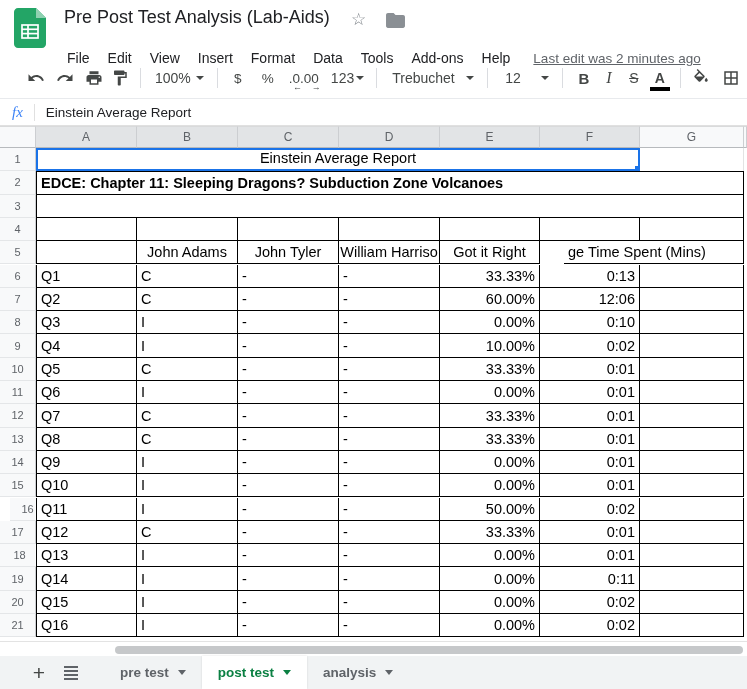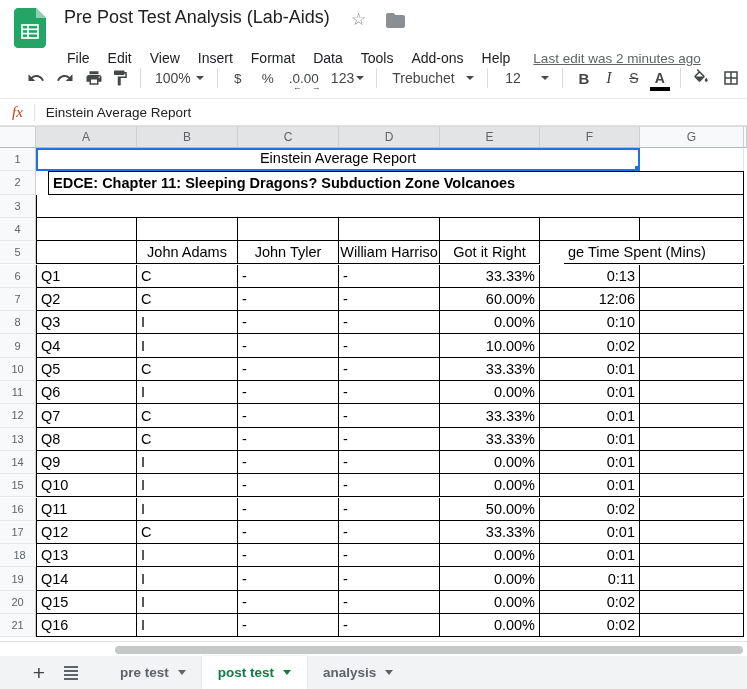--- a/index.html
+++ b/index.html
@@ -24,21 +24,21 @@
   .dec{position:relative;font-size:13.5px;color:#444746;}
   .dec .arr{position:absolute;font-size:9px;bottom:-6px;right:-2px;color:#444746;}
   .bB{font-weight:bold;font-size:15px;}
   .bI{font-style:italic;font-family:"Liberation Serif",serif;font-size:16px;}
   .bS{font-size:14px;text-decoration:line-through;}
   .bA{position:relative;font-size:14px;font-weight:bold;}
   .bA .bar{position:absolute;left:-2px;right:-2px;bottom:-5px;height:4px;background:#000;}
   .sliver{width:7px;height:18px;overflow:hidden;display:flex;flex-direction:column;justify-content:space-between;}
   
   .fbar{position:absolute;left:0;top:99px;width:747px;height:27px;border-bottom:1px solid #e0e0e0;box-sizing:border-box;display:flex;align-items:center;}
-  .fx{font-family:"Liberation Serif",serif;font-style:italic;font-size:15px;color:#c2410c;margin-left:12px;}
+  .fx{font-family:"Liberation Serif",serif;font-style:italic;font-size:15px;color:#3b82f6;margin-left:12px;}
   .fbar .sep{width:1px;height:17px;background:#e0e0e0;margin-left:11px;}
   .fval{margin-left:11px;font-size:13.5px;color:#202124;}
   
   #grid{position:absolute;left:0;top:126px;width:747px;height:515px;overflow:hidden;background:#fff;}
   .colhead,.rowhead,.c{position:absolute;box-sizing:border-box;}
   .colhead{height:22px;top:0;background:#f8f9fa;border-right:1px solid #ccced1;border-bottom:1px solid #b7babd;border-top:1px solid #d9dadb;
            font-size:12px;color:#5f6368;display:flex;align-items:center;justify-content:center;}
   .colhead.sel{background:#e2e4e6;}
   .rowhead{left:0;width:36px;background:#f8f9fa;border-right:1px solid #ccced1;border-bottom:1px solid #e4e6e8;
            font-size:11px;color:#5f6368;display:flex;align-items:center;justify-content:center;}
@@ -198,29 +198,29 @@
       <div class="rowhead" style="left: 0px; top: 138.5px; width: 36px; height: 23.3px;">6</div>
       <div class="rowhead" style="left: 0px; top: 161.8px; width: 36px; height: 23.3px;">7</div>
       <div class="rowhead" style="left: 0px; top: 185.1px; width: 36px; height: 23.3px;">8</div>
       <div class="rowhead" style="left: 0px; top: 208.4px; width: 36px; height: 23.3px;">9</div>
       <div class="rowhead" style="left: 0px; top: 231.7px; width: 36px; height: 23.3px;">10</div>
       <div class="rowhead" style="left: 0px; top: 255px; width: 36px; height: 23.3px;">11</div>
       <div class="rowhead" style="left: 0px; top: 278.3px; width: 36px; height: 23.3px;">12</div>
       <div class="rowhead" style="left: 0px; top: 301.6px; width: 36px; height: 23.3px;">13</div>
       <div class="rowhead" style="left: 0px; top: 324.9px; width: 36px; height: 23.3px;">14</div>
       <div class="rowhead" style="left: 0px; top: 348.2px; width: 36px; height: 23.3px;">15</div>
-      <div class="rowhead" style="left: 0px; top: 371.5px; width: 36px; height: 23.3px;">16</div>
+      <div class="rowhead" style="left: 10px; top: 371.5px; width: 36px; height: 23.3px;">16</div>
       <div class="rowhead" style="left: 0px; top: 394.8px; width: 36px; height: 23.3px;">17</div>
       <div class="rowhead" style="left: 0px; top: 418.1px; width: 40px; height: 23.3px;">18</div>
       <div class="rowhead" style="left: 0px; top: 441.4px; width: 36px; height: 23.3px;">19</div>
       <div class="rowhead" style="left: 0px; top: 464.7px; width: 36px; height: 23.3px;">20</div>
       <div class="rowhead" style="left: 0px; top: 488px; width: 36px; height: 23.3px;">21</div>
       <div class="c gr" style="left: 640px; top: 22px; width: 104px; height: 23.3px;"></div>
       <div class="c tC selcell" style="left: 36px; top: 22px; width: 604px; height: 23.3px;">Einstein Average Report<div class="handle"></div></div>
-      <div class="c bold bl bt bb" style="left: 48px; top: 45.3px; width: 604px; height: 23.3px;">EDCE: Chapter 11: Sleeping Dragons? Subduction Zone Volcanoes</div>
+      <div class="c bold bl bt bb" style="left: 36px; top: 45.3px; width: 604px; height: 23.3px;">EDCE: Chapter 11: Sleeping Dragons? Subduction Zone Volcanoes</div>
       <div class="c bt bb br" style="left: 640px; top: 45.3px; width: 104px; height: 23.3px;"></div>
       <div class="c bl bb" style="left: 36px; top: 68.6px; width: 604px; height: 23.3px;"></div>
       <div class="c bb br" style="left: 640px; top: 68.6px; width: 104px; height: 23.3px;"></div>
       <div class="c bb br bl" style="left: 36px; top: 91.9px; width: 101px; height: 23.3px;"></div>
       <div class="c bb br" style="left: 137px; top: 91.9px; width: 101px; height: 23.3px;"></div>
       <div class="c bb br" style="left: 238px; top: 91.9px; width: 101px; height: 23.3px;"></div>
       <div class="c bb br" style="left: 339px; top: 91.9px; width: 101px; height: 23.3px;"></div>
       <div class="c bb br" style="left: 440px; top: 91.9px; width: 100px; height: 23.3px;"></div>
       <div class="c bb br" style="left: 540px; top: 91.9px; width: 100px; height: 23.3px;"></div>
       <div class="c bb br" style="left: 640px; top: 91.9px; width: 104px; height: 23.3px;"></div>

